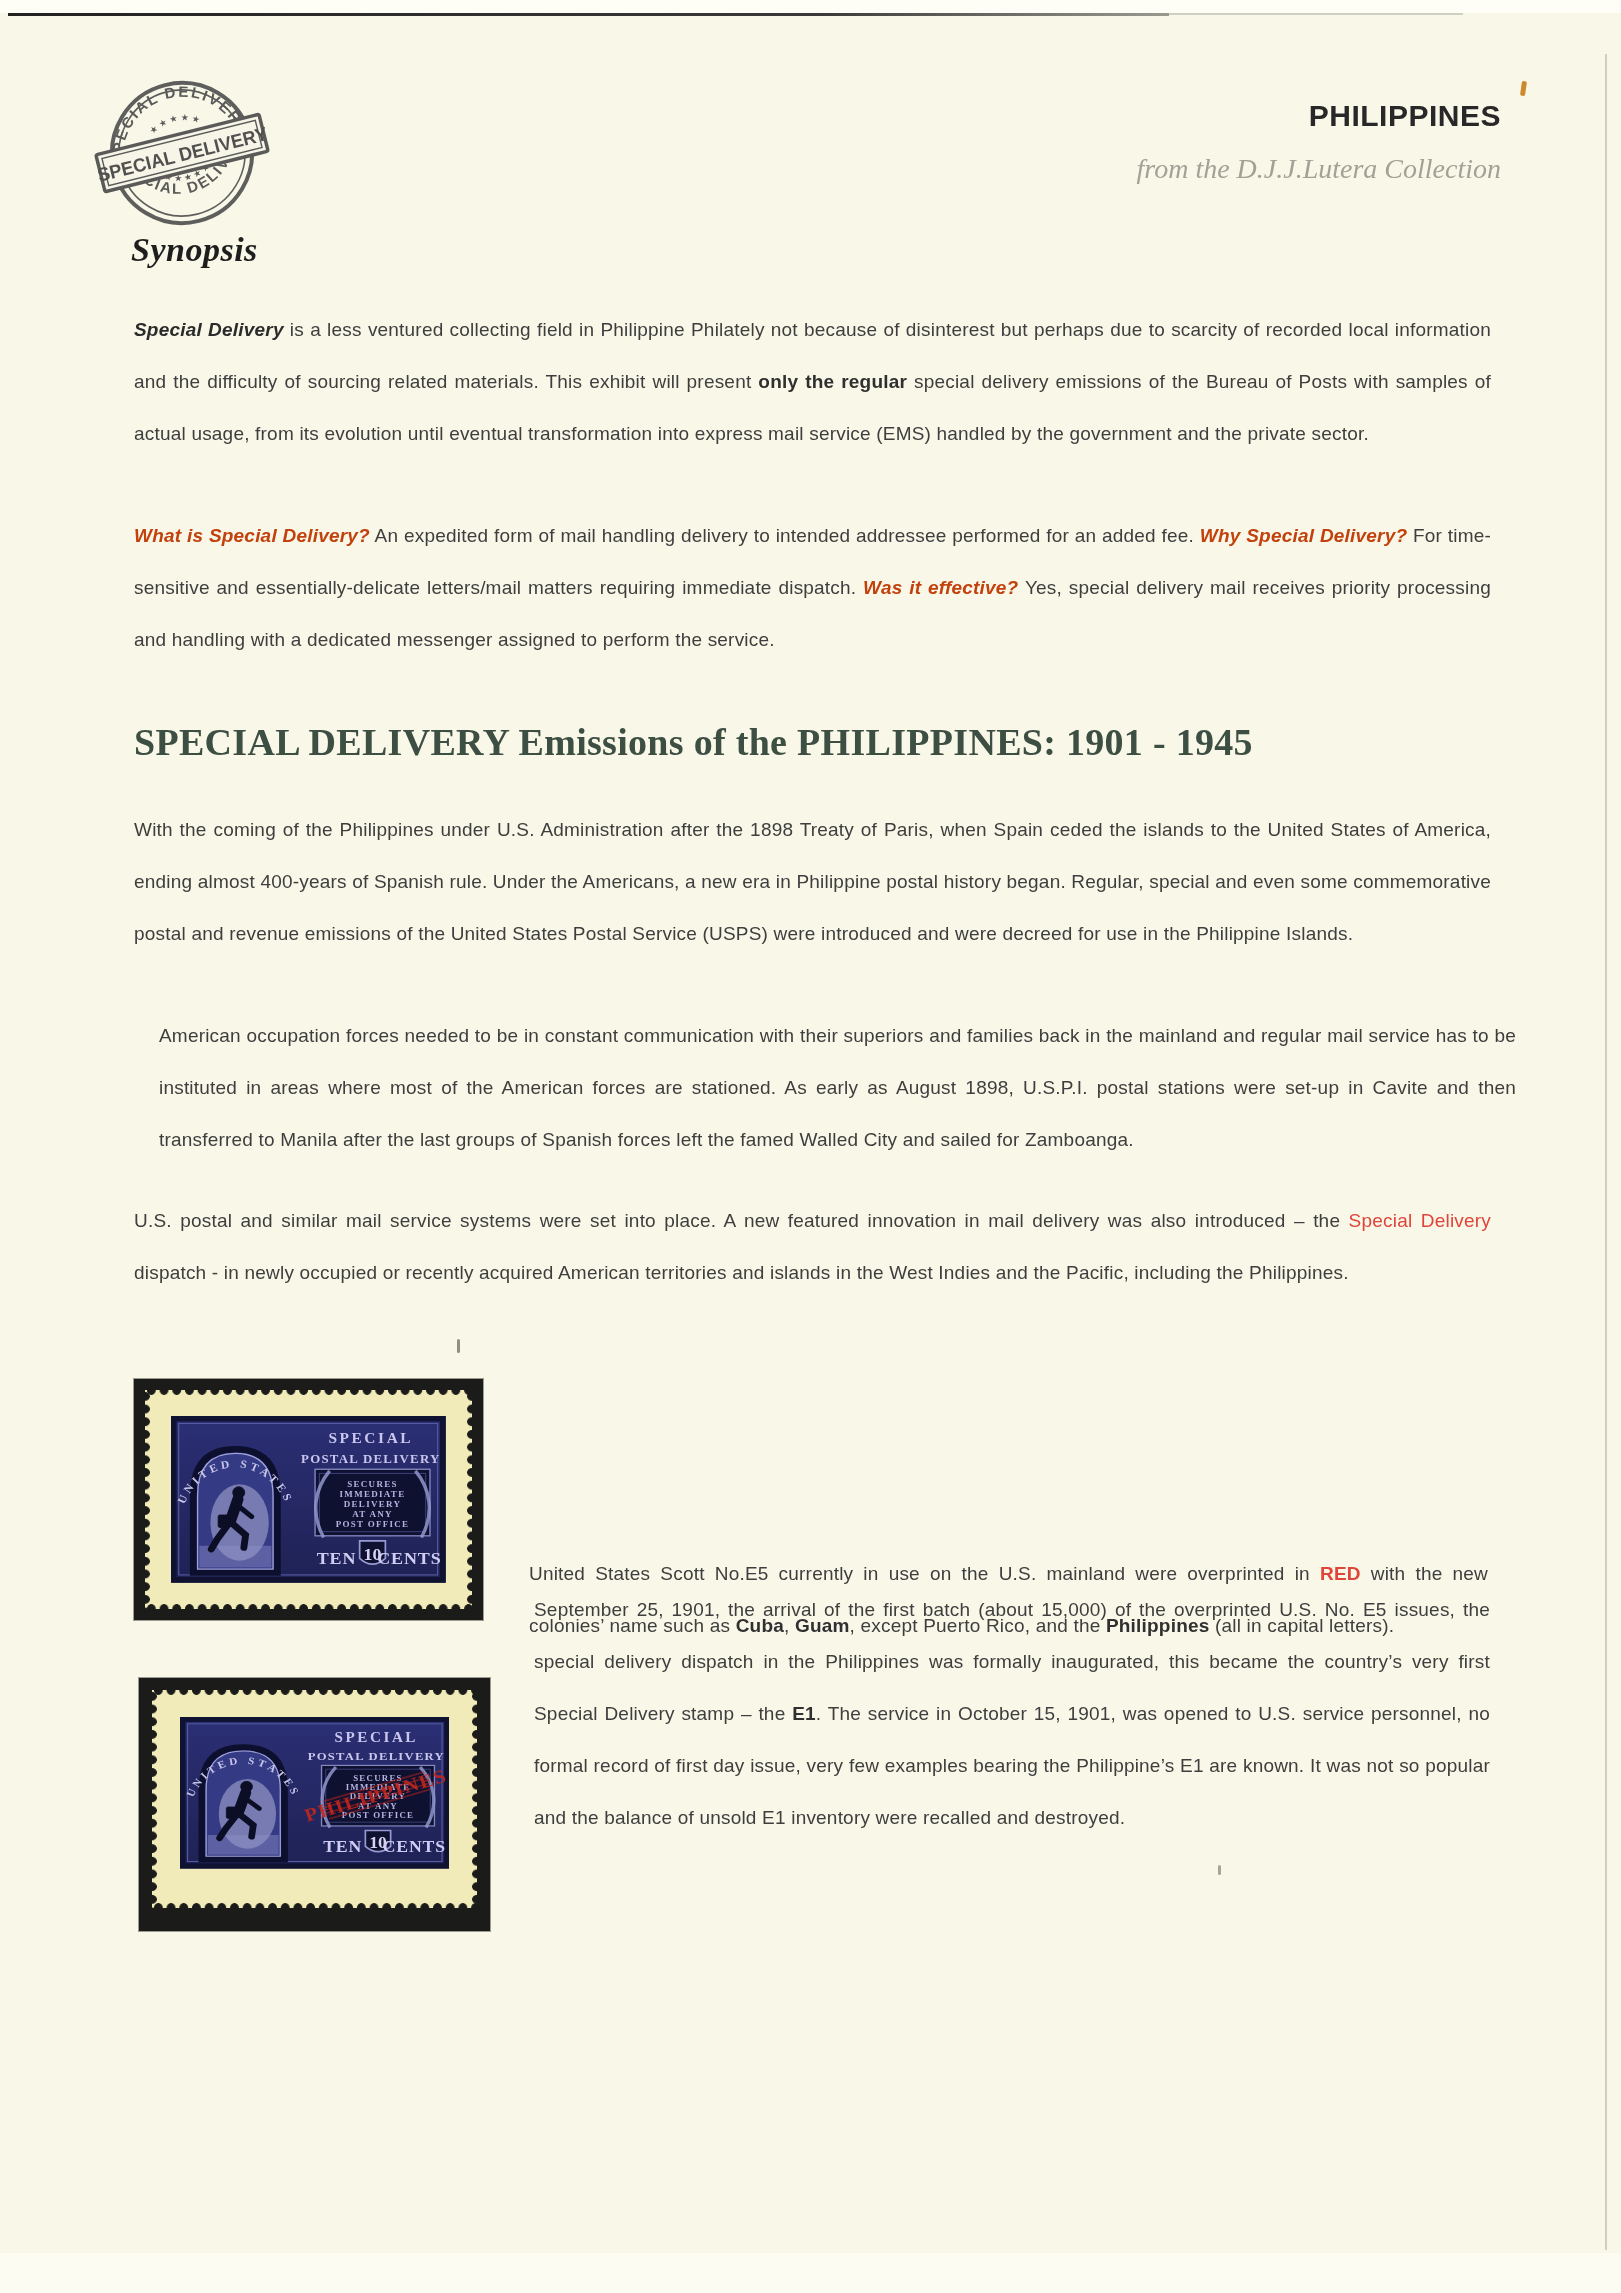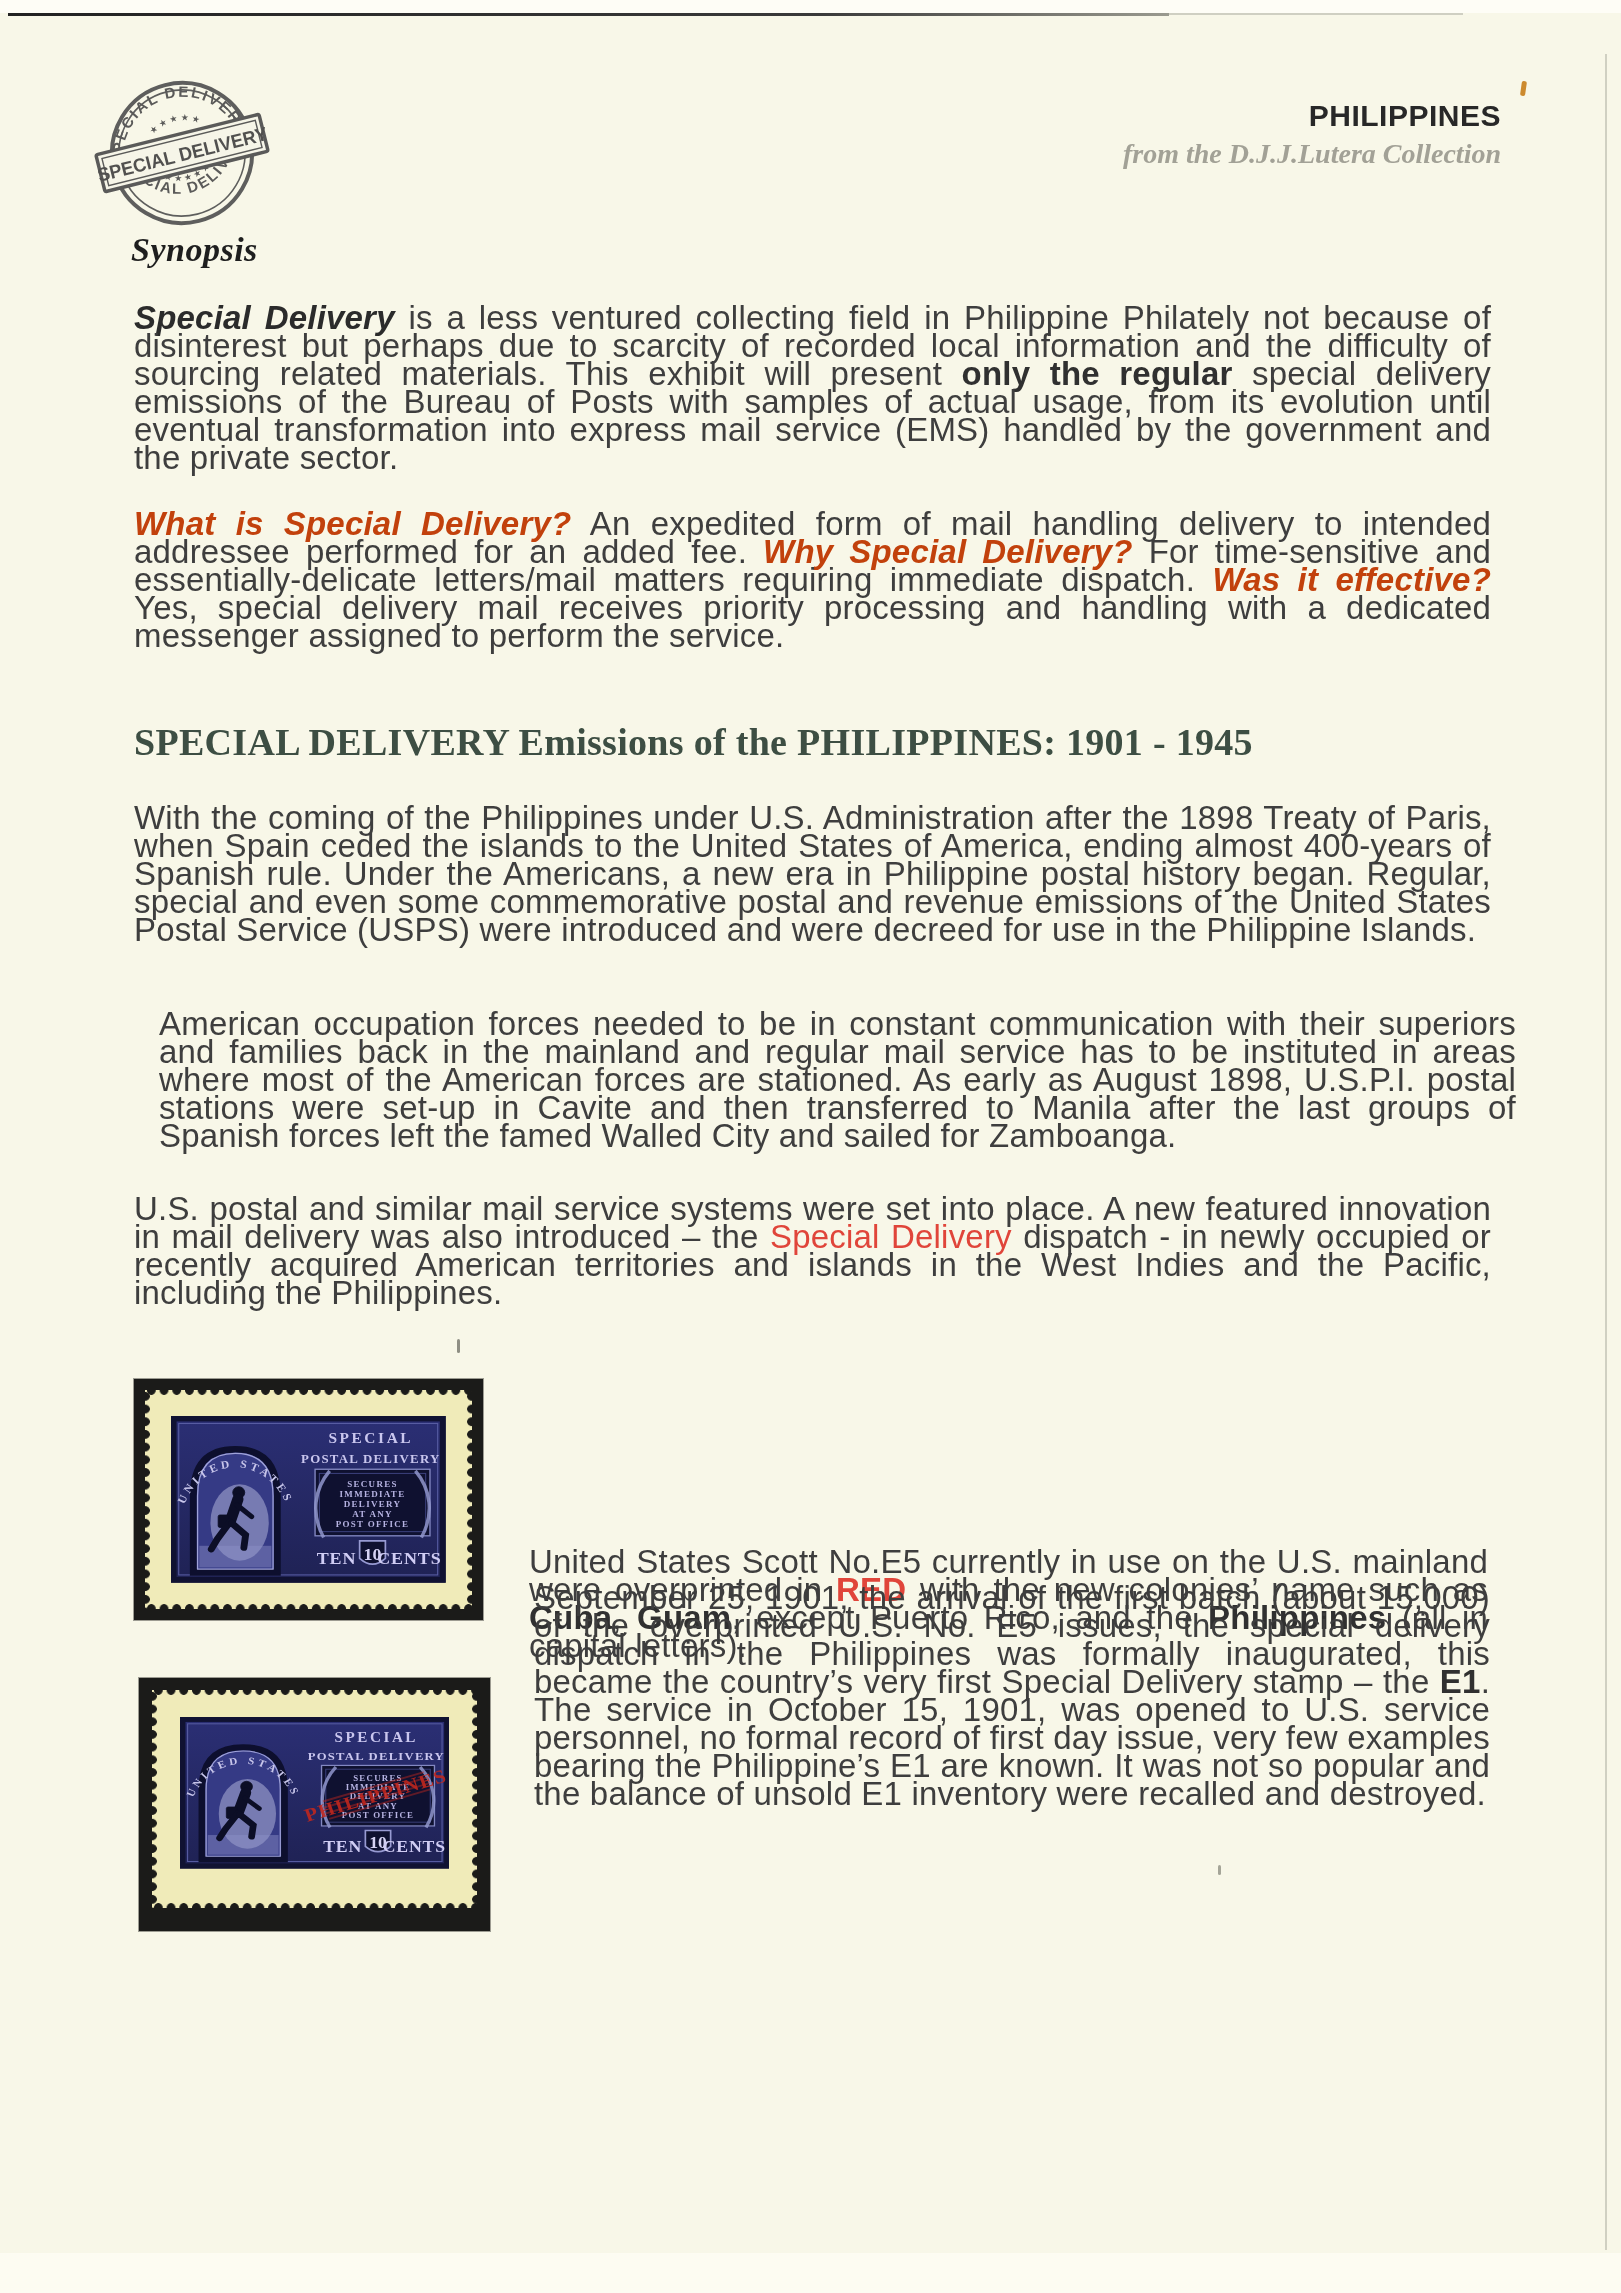--- a/index.html
+++ b/index.html
@@ -13,29 +13,29 @@
   .top-strip{position:absolute;left:0;top:0;width:1621px;height:12.7px;background:#fefdf6;}
   .scan-line{position:absolute;left:7.8px;top:12.7px;width:1161px;height:2.9px;
     background:linear-gradient(to right,#222 0%,#3a3a3a 70%,#9a9a8f 100%);}
   .scan-line-faint{position:absolute;left:1169px;top:12.7px;width:294px;height:2px;background:#cfcfc2;}
   .right-shadow{position:absolute;left:1605px;top:54px;width:2px;height:2196px;background:#c6c6b8;opacity:.8;}
   .bottom-strip{position:absolute;left:0;bottom:0;width:1621px;height:41px;background:#fdfcf2;}
 
   
   .hdr-right{position:absolute;top:99px;right:120px;text-align:right;}
   .hdr-region{font-size:30px;font-weight:bold;color:#282828;letter-spacing:0.5px;}
-  .hdr-collection{font-family:"Liberation Serif",serif;font-style:italic;font-weight:bold;
-    font-size:28px;color:#a2a196;margin-top:5px;}
+  .hdr-collection{font-family:"Liberation Serif",serif;font-style:italic;font-weight:normal;
+    font-size:28px;color:#a2a196;margin-top:20px;}
   .orange-mark{position:absolute;left:1521px;top:81px;width:4.9px;height:14.7px;background:#cc8a2e;
     border-radius:2px;transform:rotate(8deg);}
 
   .seal{position:absolute;left:92px;top:63px;width:180px;height:180px;}
 
   
-  .para{position:absolute;left:134px;width:1357px;font-size:33px;line-height:28px;
+  .para{position:absolute;left:134px;width:1357px;font-size:19px;line-height:52px;
     color:#3e3e3e;text-align:justify;letter-spacing:0.2px;}
   .s-b{font-weight:bold;color:#303030;}
   .s-bi{font-weight:bold;font-style:italic;color:#2b2b2b;}
   .s-q{font-weight:bold;font-style:italic;color:#c2410c;}
   .s-r{color:#e0453a;}
   .s-rb{color:#e0453a;font-weight:bold;}
 
   .synopsis{position:absolute;left:131px;top:231px;
     font-family:"Liberation Serif",serif;font-weight:bold;font-style:italic;
     font-size:34px;color:#1e1e1e;letter-spacing:0.5px;}

